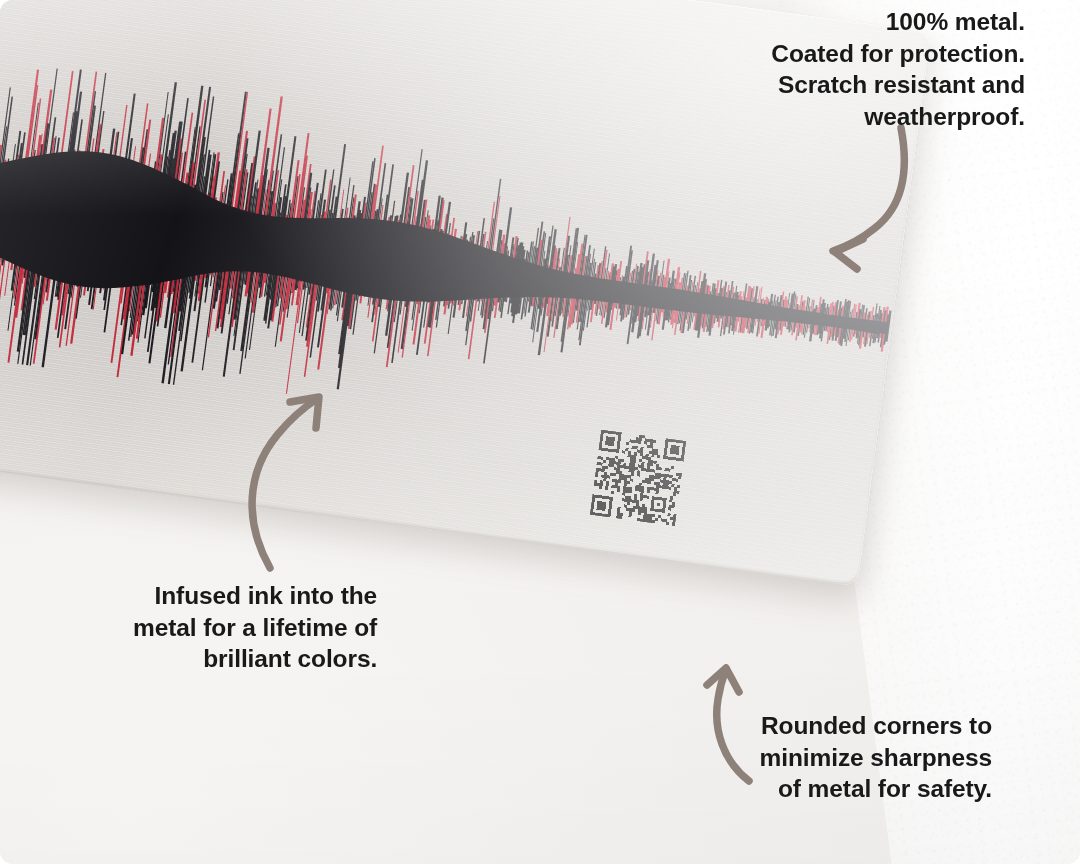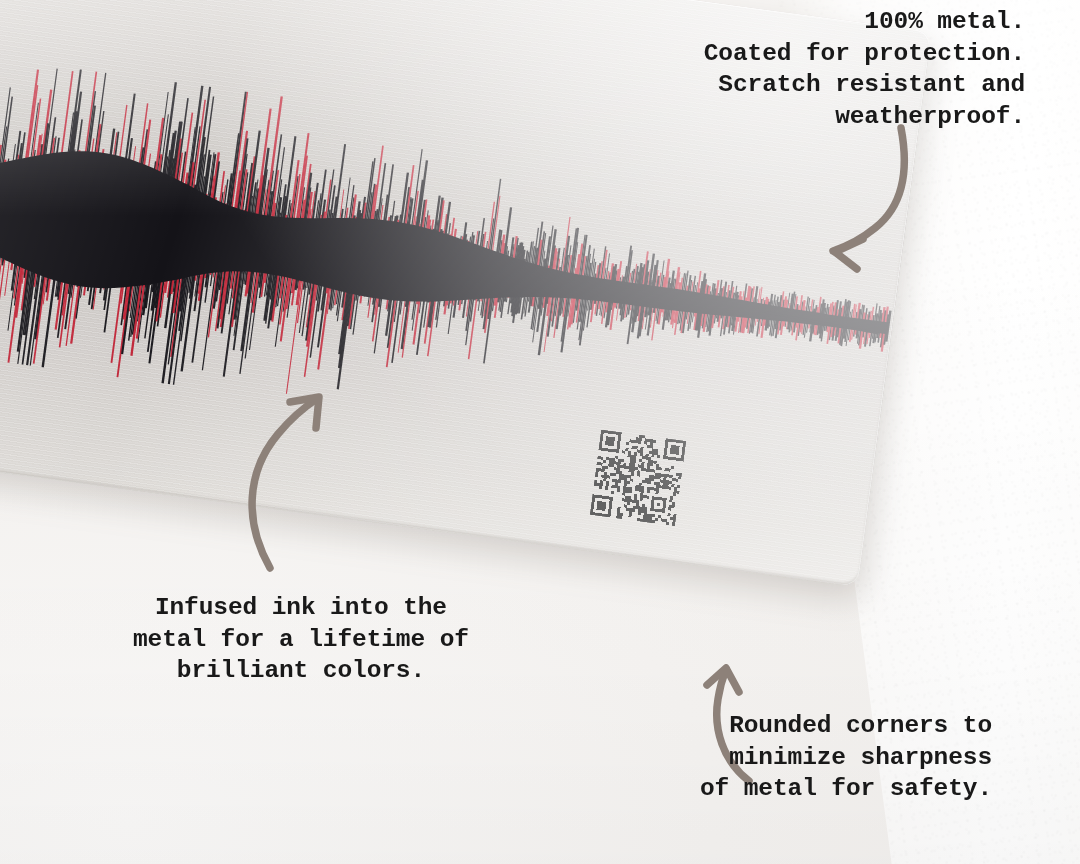--- a/index.html
+++ b/index.html
@@ -6,21 +6,22 @@
     margin: 0;
     padding: 0;
     background: #ffffff;
   }
   #stage {
     position: relative;
     width: 1080px;
     height: 864px;
     overflow: hidden;
     background: #f7f5f3;
-    font-family: Liberation Mono, monospace;
+    font-family: Liberation Sans, sans-serif;
+    border-radius: 13px;
   }
 
   
   .bg-base {
     position: absolute;
     inset: 0;
     background:
       radial-gradient(120% 90% at 12% 95%, #fbfaf9 0%, #f6f4f2 45%, #f2efec 100%);
   }
   
@@ -155,21 +156,21 @@
   .note {
     position: absolute;
     color: #191919;
     font-weight: 700;
     font-size: 24.5px;
     line-height: 1.29;
     letter-spacing: -.1px;
     white-space: pre-line;
   }
   #note-top-right   { right: 55px;  top: 6px;    text-align: right; }
-  #note-bottom-left { left: 133px;  top: 580px;  text-align: center; margin-top: 12px;  }
+  #note-bottom-left { left: 133px;  top: 580px;  text-align: right;  }
   #note-bottom-right{ right: 88px;  top: 710px;  text-align: right; }
 
   .arrow {
     position: absolute;
     pointer-events: none;
   }
   .arrow svg { display: block; overflow: visible; }
   #arrow-top-right    { left: 793px; top: 128px; }
   #arrow-bottom-left  { left: 234px; top: 372px; }
   #arrow-bottom-right { left: 687px; top: 655px; }

